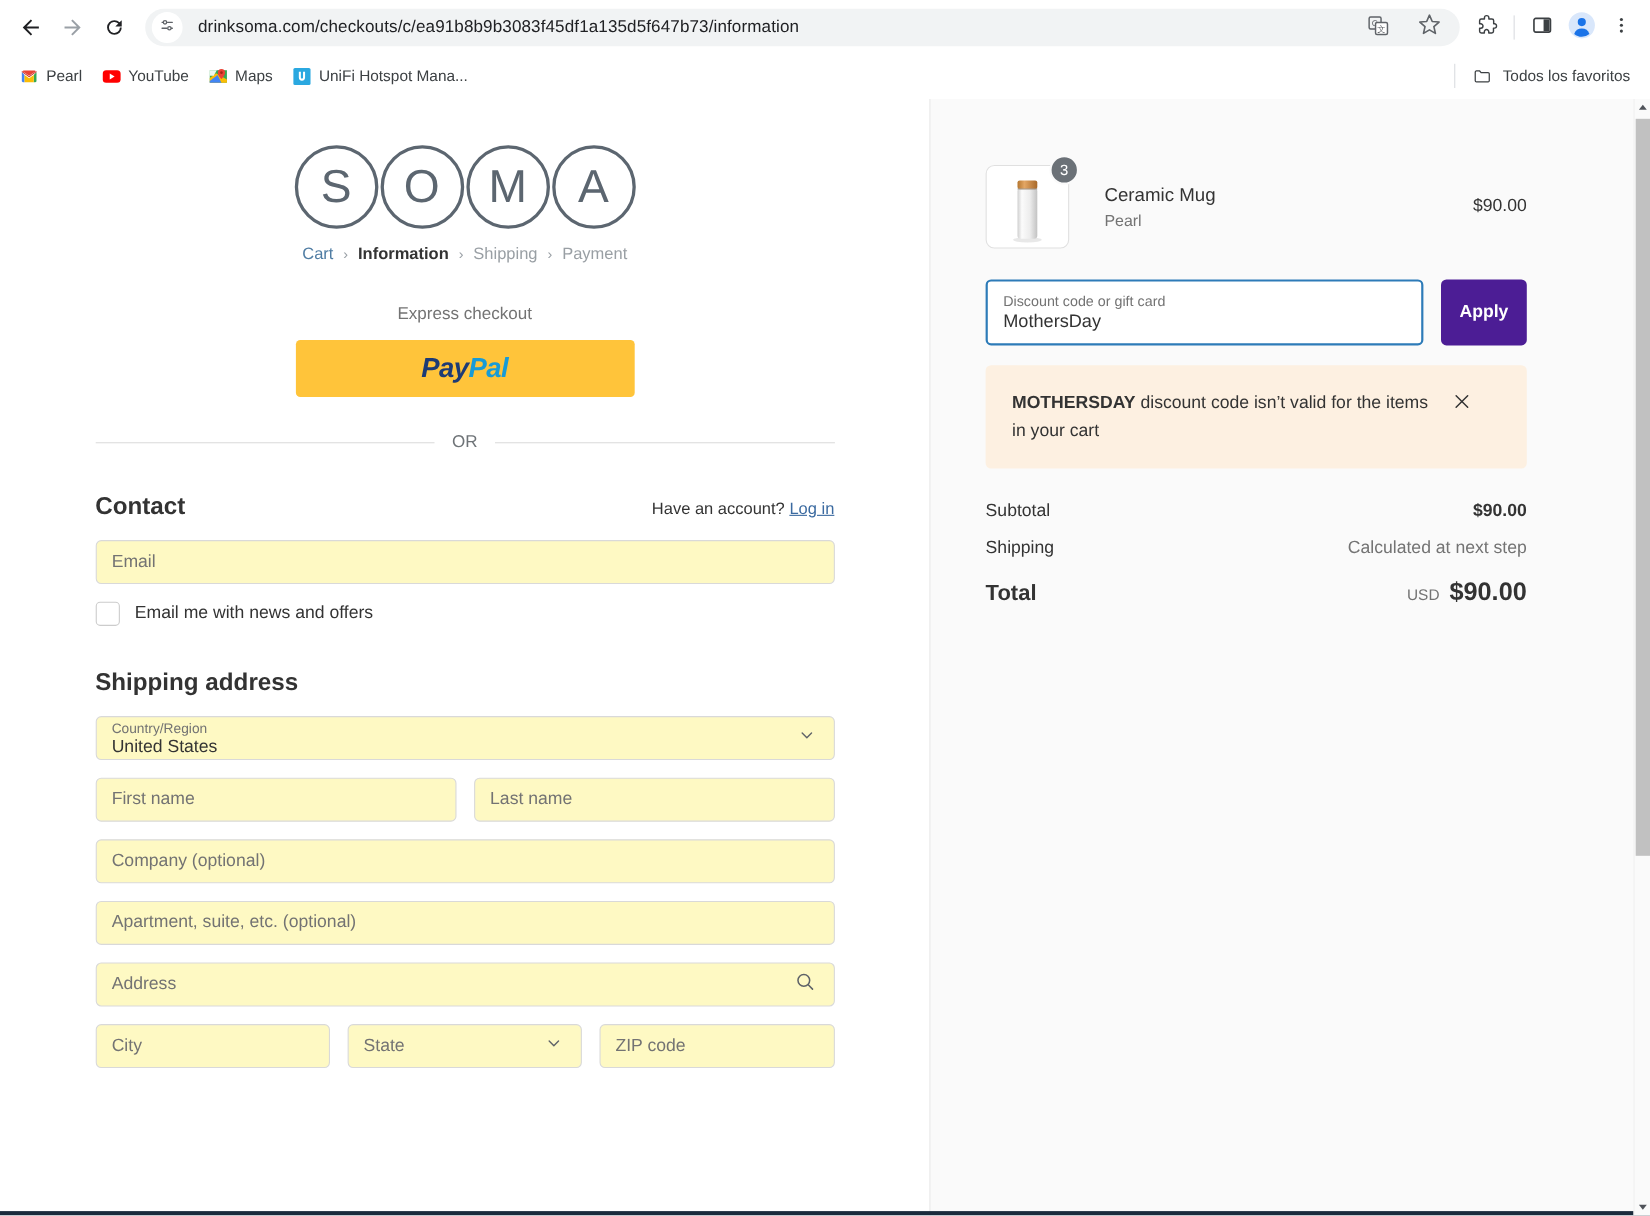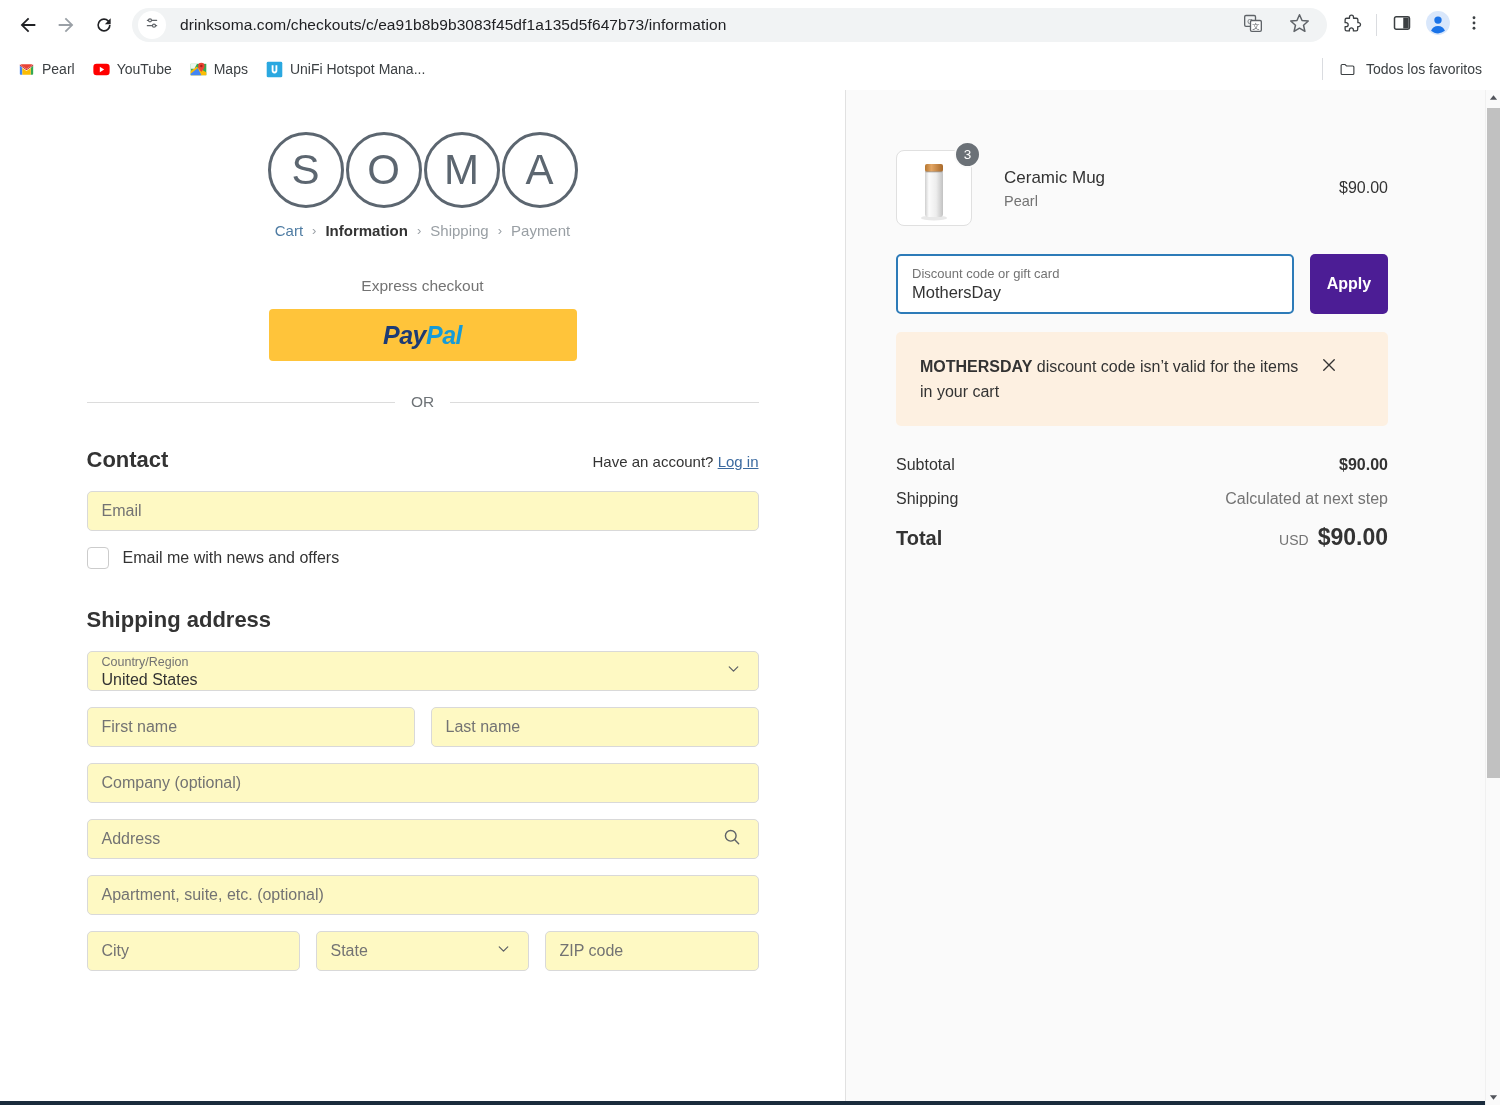--- a/index.html
+++ b/index.html
@@ -602,31 +602,31 @@
         <div class="field">
           <span class="ph">Last name</span>
         </div>
       </div>
 
       <div class="field">
         <span class="ph">Company (optional)</span>
       </div>
 
       <div class="field">
+        <span class="ph">Apartment, suite, etc. (optional)</span>
+      </div>
+
+      <div class="field">
         <span class="ph">Address</span>
         <span class="mag">
           <svg width="20" height="20" viewBox="0 0 24 24">
               <circle cx="10.5" cy="10.5" r="6.4" fill="none" stroke="#5f6368" stroke-width="1.7"></circle>
               <line x1="15.3" y1="15.3" x2="20" y2="20" stroke="#5f6368" stroke-width="1.7" stroke-linecap="round"></line>
             </svg>
         </span>
-      </div>
-
-      <div class="field">
-        <span class="ph">Apartment, suite, etc. (optional)</span>
       </div>
 
       <div class="row3">
         <div class="field c-city">
           <span class="ph">City</span>
         </div>
         <div class="field c-state">
           <span class="ph">State</span>
           <span class="chev">
             <svg width="17" height="17" viewBox="0 0 24 24">

